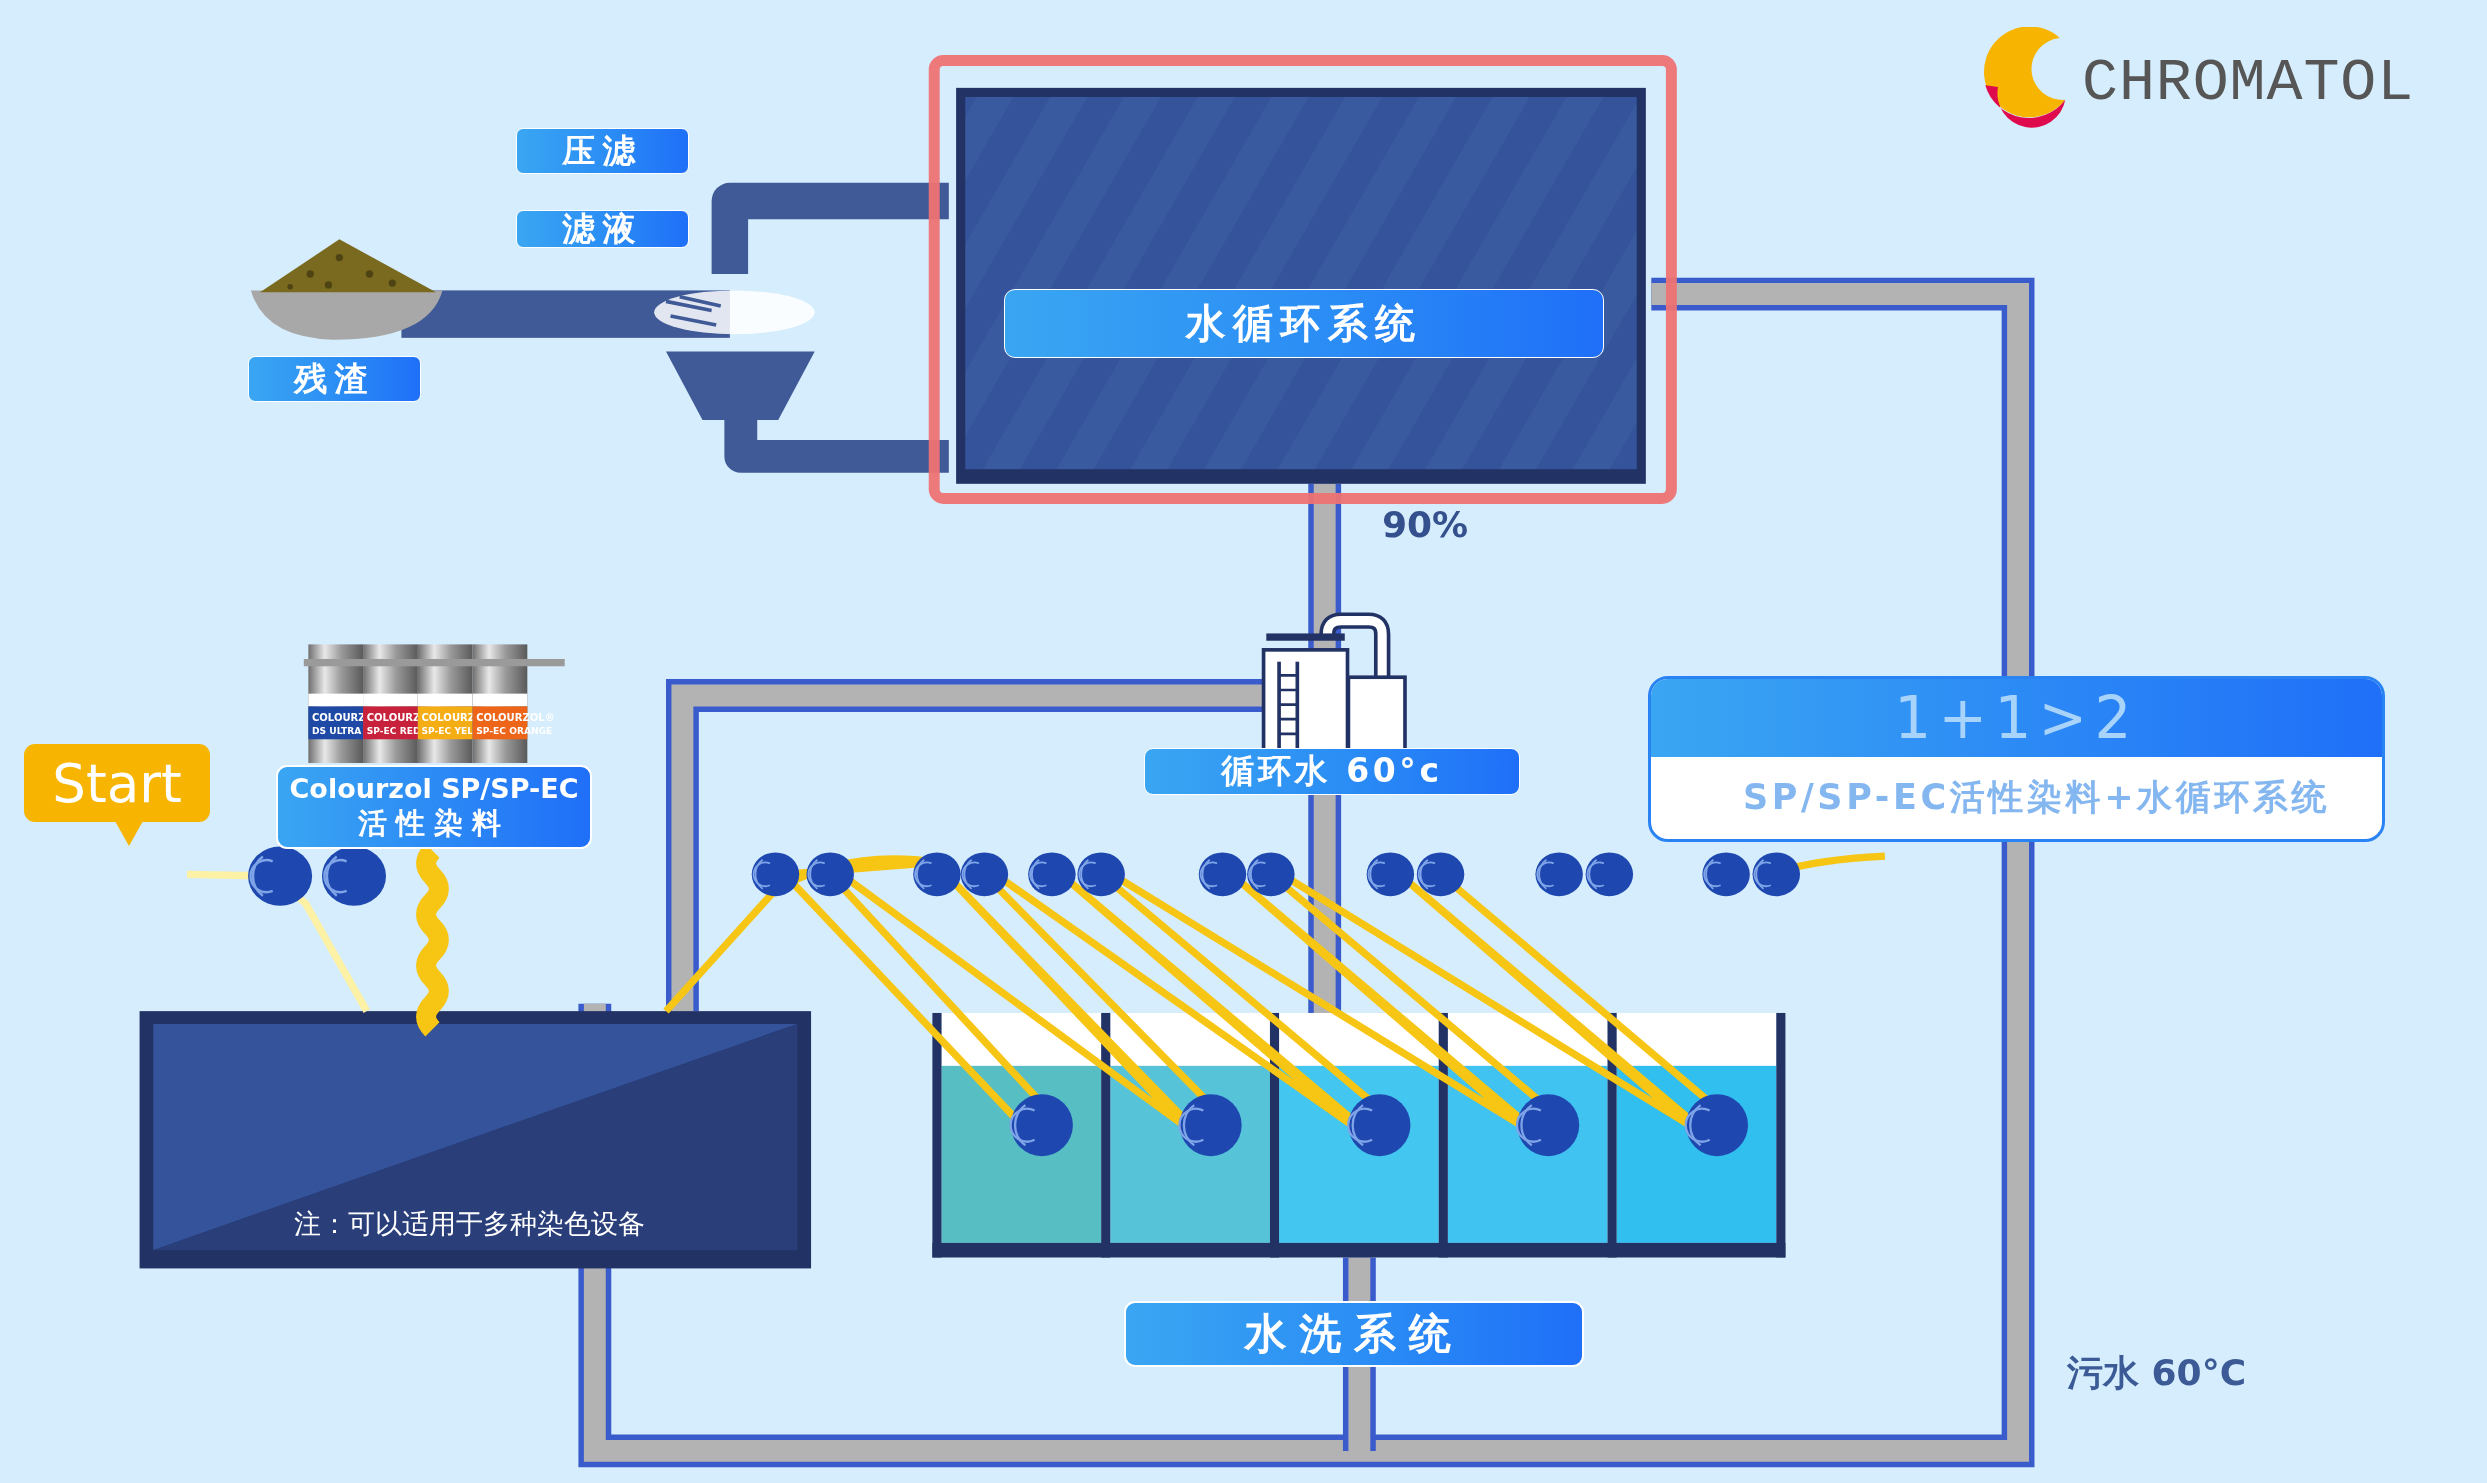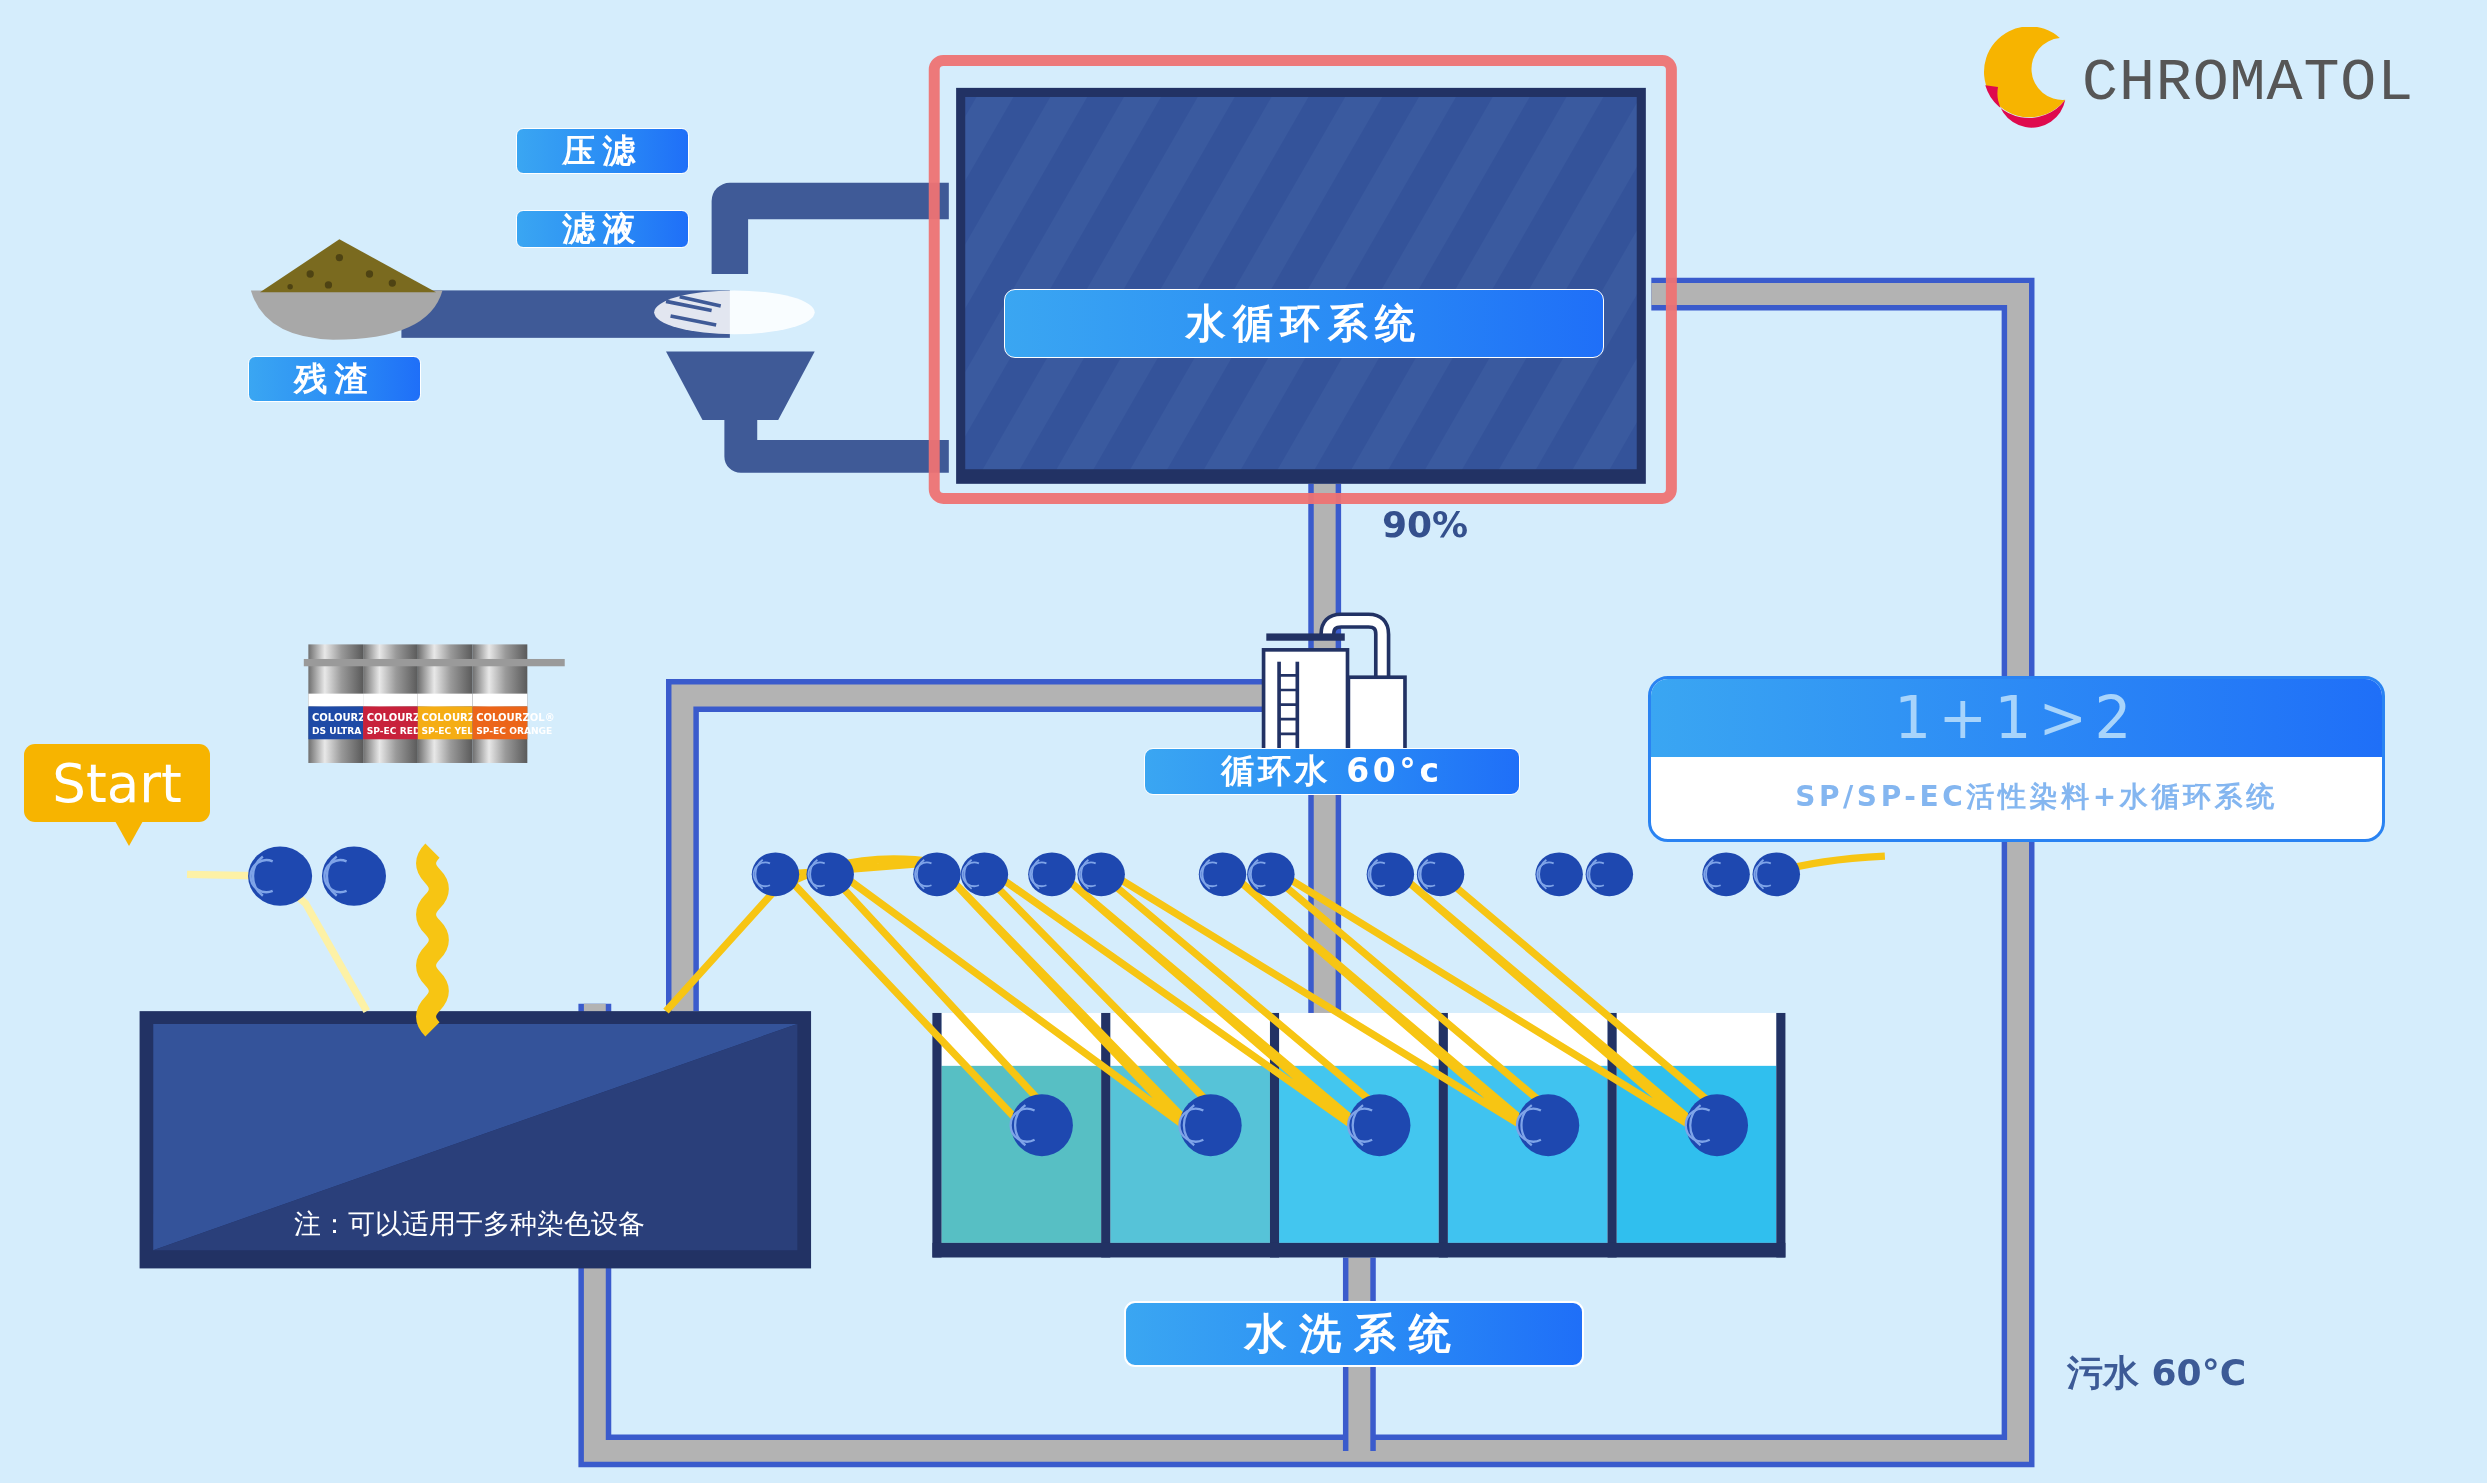--- a/index.html
+++ b/index.html
@@ -25,21 +25,21 @@
                border:2.7px solid #fff; box-sizing:border-box; color:#fff; text-align:center;
                font-weight:bold; }
   #dye-label .l1 { font-size:27px; margin-top:5.5px; letter-spacing:0; }
   #dye-label .l2 { font-size:29px; letter-spacing:9px; }
   #synergy { position:absolute; left:1648px; top:676px; width:737px; height:166px;
              border:3.6px solid #2a83f2; border-radius:20px; overflow:hidden; box-sizing:border-box;
              background:#fff; }
   #synergy .top { height:78px; background:linear-gradient(90deg,#3aa6f2,#1f6ff8);
                   color:#a8d4fb; font-size:58px; display:flex; align-items:center; justify-content:center;
                   letter-spacing:7.3px; }
-  #synergy .bot { height:80px; color:#84b6f0; font-size:28px; font-weight:bold;
+  #synergy .bot { height:80px; color:#84b6f0; font-size:35px; font-weight:bold;
                   display:flex; align-items:center; justify-content:center; letter-spacing:3.6px;margin-left:40px; }
   #pct { position:absolute; left:1382px; top:504px; font-size:36px; font-weight:bold; color:#34508d; }
   #sewage { position:absolute; left:2067px; top:1349px; font-size:36px; font-weight:bold; color:#3c5a96; }
   #note { position:absolute; left:294px; top:1206px; font-size:27px; color:#fff; }
 </style>
 </head>
 <body>
 
 <div id="stage">
 <svg width="2487" height="1484" viewBox="0 0 2726 1626" xmlns="http://www.w3.org/2000/svg" style="position:absolute;left:0;top:0">
@@ -225,20 +225,24 @@
 
 <div class="lbl small" style="left:516px;top:128px;width:173px;height:46px;">压滤</div>
 <div class="lbl small" style="left:516px;top:210px;width:173px;height:38px;">滤液</div>
 <div class="lbl small" style="left:248px;top:356px;width:173px;height:46px;">残渣</div>
 
 <div class="lbl" style="left:1004px;top:270px;width:600px;height:69px;font-size:40px;border-width:1.8px;margin-top:19px;">水循环系统</div>
 <div id="pct">90%</div>
 <div class="lbl" style="left:1144px;top:748px;width:376px;height:47px;font-size:33px;letter-spacing:3.6px;border-width:1.8px;border-radius:9px;">循环水 60°c</div>
 
 <div id="start-badge">Start</div>
+<div id="dye-label">
+  <div class="l1">Colourzol SP/SP-EC</div>
+  <div class="l2">活性染料</div>
+</div>
 
 <div id="note">注：可以适用于多种染色设备</div>
 
 <div class="lbl" style="left:1124px;top:1301px;width:460px;height:66px;font-size:42px;letter-spacing:12.8px;">水洗系统</div>
 
 <div id="synergy">
   <div class="top">1+1&gt;2</div>
   <div class="bot">SP/SP-EC活性染料+水循环系统</div>
 </div>
 

